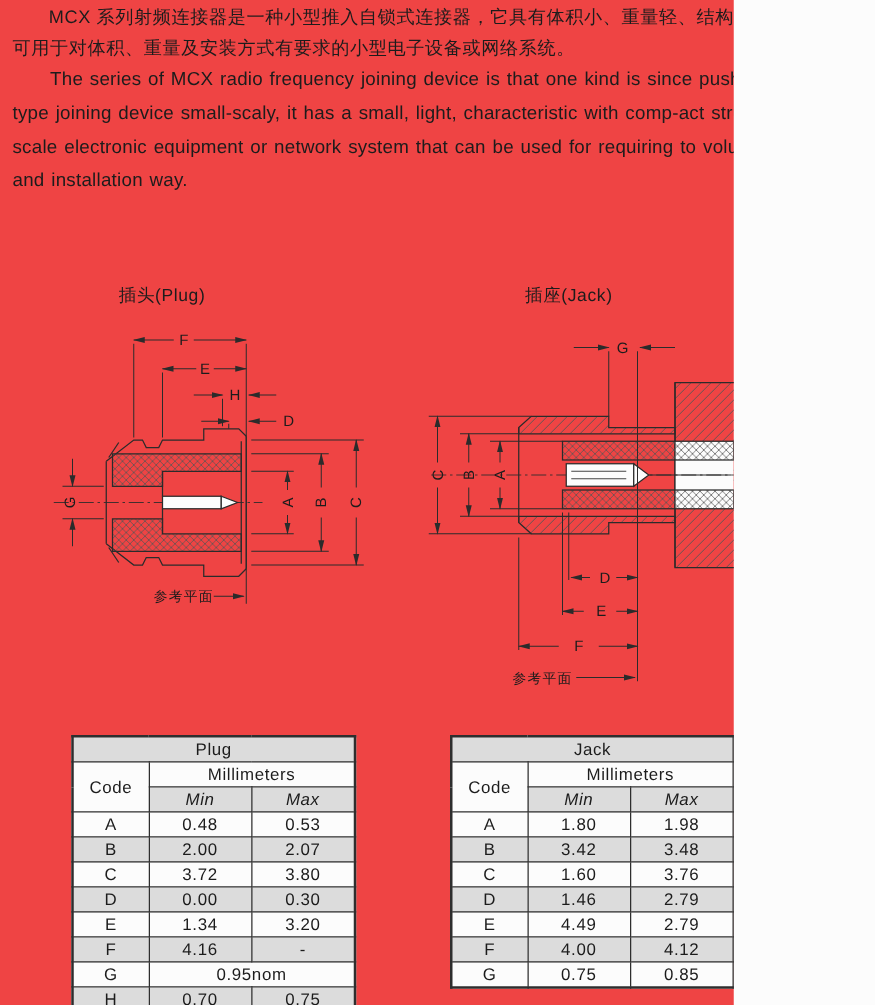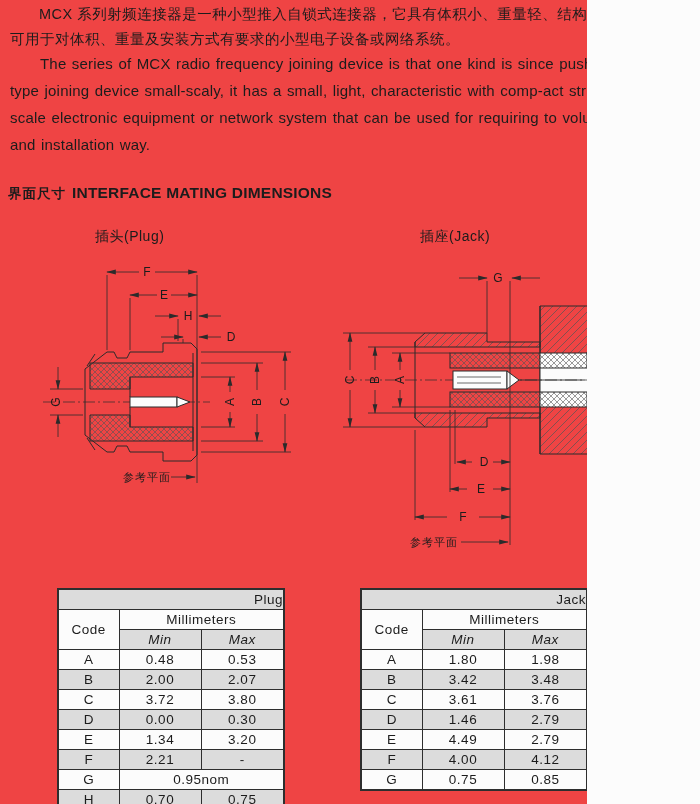--- a/index.html
+++ b/index.html
@@ -17,38 +17,37 @@
   .fig-label{position:absolute;font-size:14px;letter-spacing:0.5px;}
   .fig-label.plug{top:228px;left:95px;}
   .fig-label.jack{top:228px;left:420px;text-align:center;}
   svg{position:absolute;}
   svg text{font-family:"Liberation Sans","DejaVu Sans",sans-serif;fill:#1c1c1c;}
   .dimtxt{font-size:12px;}
   .reftxt{font-size:11px;letter-spacing:1px;}
   table.dims{position:absolute;border-collapse:collapse;table-layout:fixed;width:226px;
     font-size:13.5px;text-align:center;background:#fcfcfc;border:2px solid #2e2e2e;}
   table.dims td{border:1px solid #2e2e2e;height:19px;padding:0;line-height:18px;letter-spacing:0.5px;}
-  table.dims .t-title td{background:#dcdcdc;text-align:right;}
+  table.dims .t-title td{background:#dcdcdc;}
   table.dims .t-mm td{background:#fcfcfc;}
   table.dims .t-minmax td{background:#dcdcdc;font-style:italic;}
   table.dims td.code-h{background:#fcfcfc;}
   table.dims tr.shade td{background:#dcdcdc;}
   table.plug-pos{left:57px;top:588px;}
   table.jack-pos{left:360px;top:588px;}
   col.c-code{width:61px;} col.c-min{width:82px;} col.c-max{width:83px;}
 </style>
 </head>
 <body>
 
 <div class="page">
 
   <p class="intro-cn">MCX 系列射频连接器是一种小型推入自锁式连接器，它具有体积小、重量轻、结构紧凑的特点。可用于对体积、重量及安装方式有要求的小型电子设备或网络系统。</p>
   <p class="intro-en">The series of MCX radio frequency joining device is that one kind is since pushed the lock type joining device small-scaly, it has a small, light, characteristic with comp-act structure. Small-scale electronic equipment or network system that can be used for requiring to volume, weight and installation way.</p>
 
-  <h2 class="section-header"><span class="section-cn">界面尺寸</span><span class="section-en">INTERFACE MATING DIMENSIONS</span></h2>
 
   <div class="fig-label plug">插头(Plug)</div>
   <div class="fig-label jack">插座(Jack)</div>
 
   <svg style="left:35px;top:252px" width="280" height="255" viewBox="0 0 280 255">
     <defs>
       <pattern id="xh1" width="6" height="6" patternUnits="userSpaceOnUse">
         <path d="M0,6 L6,0 M0,0 L6,6" stroke="#555" stroke-width="0.6"></path>
       </pattern>
       <marker id="arr1" markerWidth="12" markerHeight="8" refX="11" refY="4" orient="auto">
@@ -252,21 +251,21 @@
           <td>0.00</td>
           <td>0.30</td>
         </tr>
         <tr>
           <td>E</td>
           <td>1.34</td>
           <td>3.20</td>
         </tr>
         <tr class="shade">
           <td>F</td>
-          <td>2.21</td>
+          <td>4.16</td>
           <td>-</td>
         </tr>
         <tr>
           <td>G</td>
           <td colspan="2">0.95nom</td>
         </tr>
         <tr class="shade">
           <td>H</td>
           <td>0.70</td>
           <td>0.75</td>
@@ -299,21 +298,21 @@
           <td>1.80</td>
           <td>1.98</td>
         </tr>
         <tr class="shade">
           <td>B</td>
           <td>3.42</td>
           <td>3.48</td>
         </tr>
         <tr>
           <td>C</td>
-          <td>3.61</td>
+          <td>1.60</td>
           <td>3.76</td>
         </tr>
         <tr class="shade">
           <td>D</td>
           <td>1.46</td>
           <td>2.79</td>
         </tr>
         <tr>
           <td>E</td>
           <td>4.49</td>

